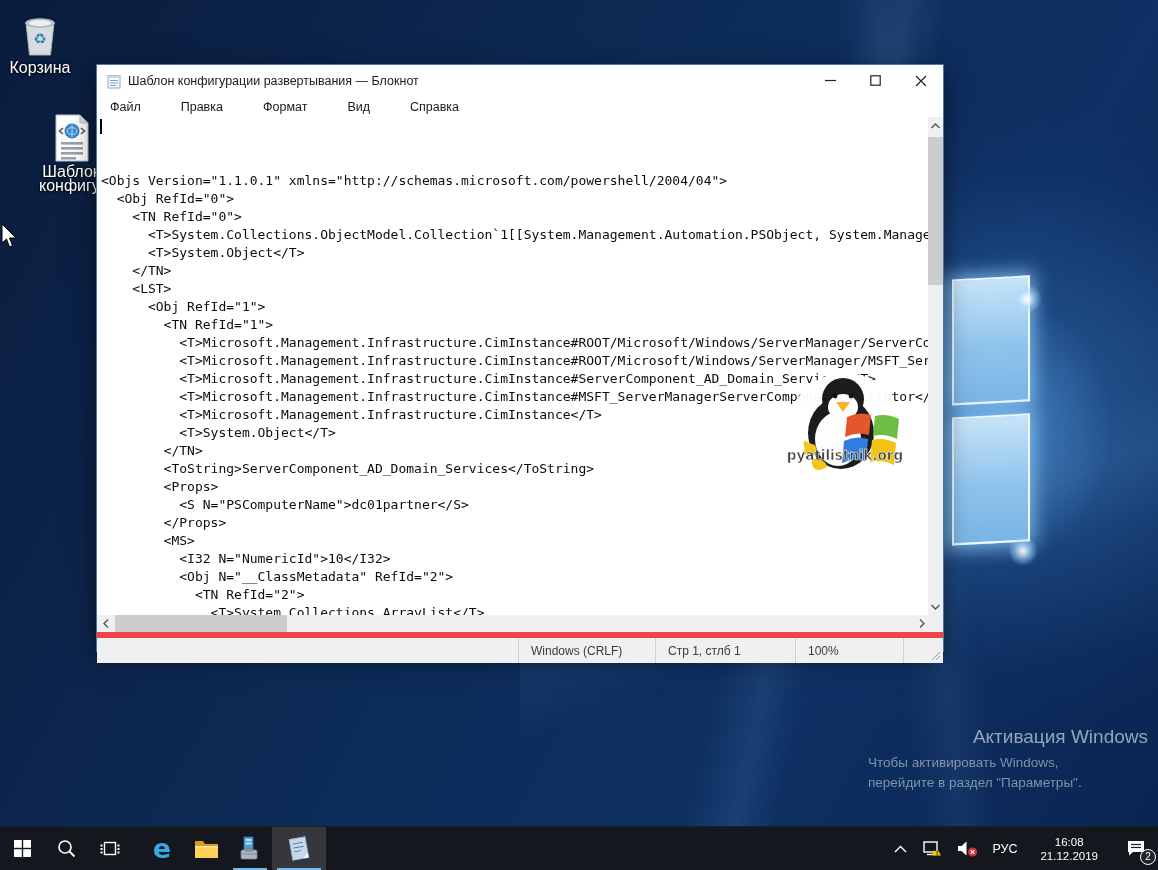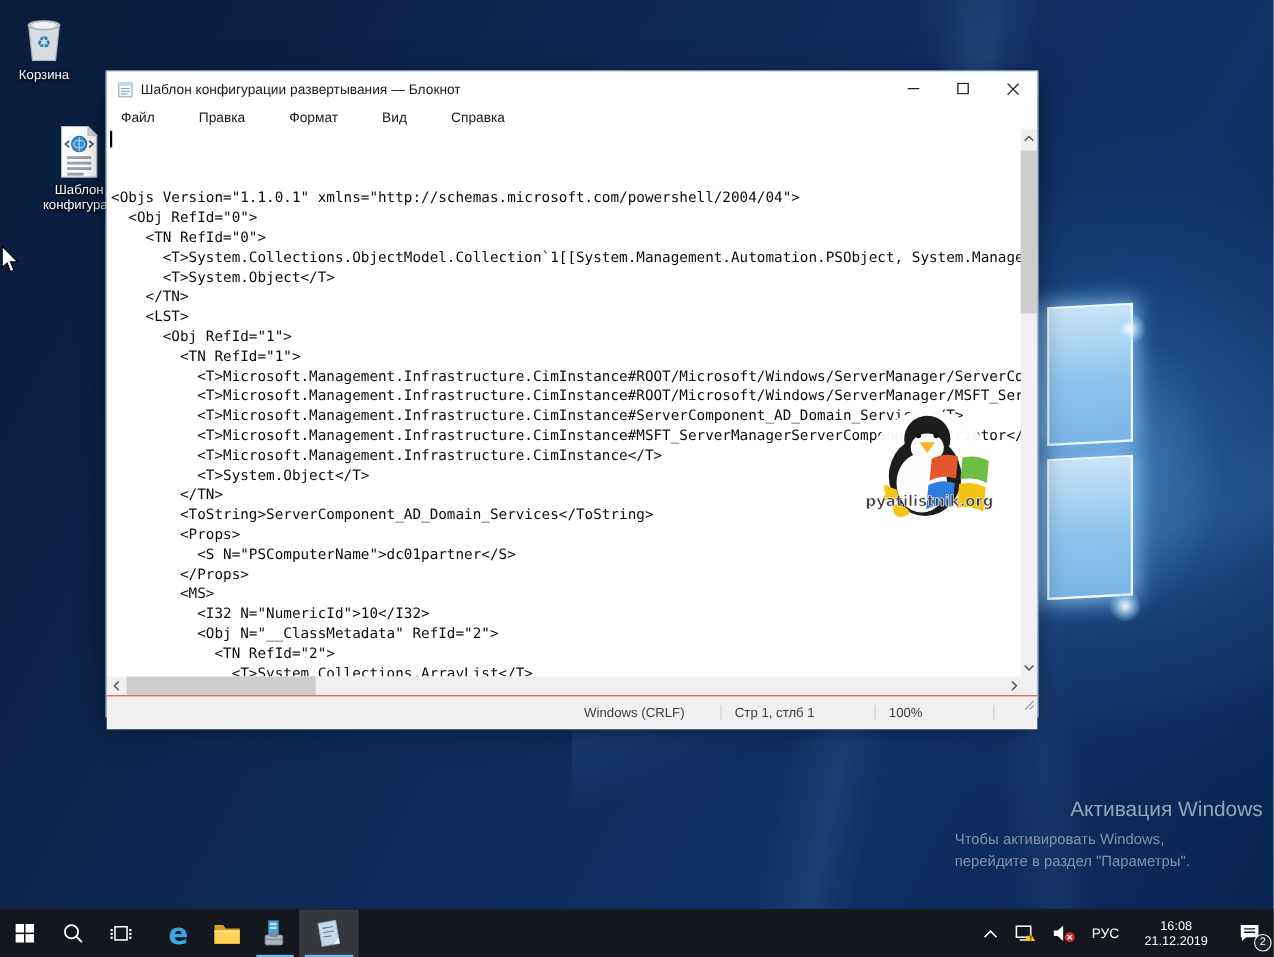--- a/index.html
+++ b/index.html
@@ -24,21 +24,21 @@
     border:2px solid rgba(242,250,255,.95); box-shadow:0 0 18px 4px rgba(150,210,255,.75); }
   .pane.tl { left:0;    top:0;     width:88px; height:126px; }
   .pane.tr { left:100px; top:0;    width:78px; height:126px; }
   .pane.bl { left:0;    top:138px; width:88px; height:128px; }
   .pane.br { left:100px; top:138px; width:78px; height:128px; }
   .spark { position:absolute; width:30px; height:30px; pointer-events:none;
     background:radial-gradient(circle, rgba(255,255,255,.95), rgba(170,220,255,.5) 40%, transparent 70%); }
   
   .desk-icon { position:absolute; width:66px; text-align:center; cursor:default; }
   .desk-icon .glyph { display:block; margin:0 auto 3px; }
-  .desk-icon .lbl { color:#fff; font-size:12px; line-height:14px; text-shadow:0 1px 3px rgba(0,0,0,.95), 0 0 2px rgba(0,0,0,.8); }
+  .desk-icon .lbl { color:#fff; font-size:16px; line-height:14px; text-shadow:0 1px 3px rgba(0,0,0,.95), 0 0 2px rgba(0,0,0,.8); }
   
   .activation { position:absolute; left:868px; top:726px; width:280px; }
   .activation .t1 { font-size:19px; color:rgba(180,195,210,.80);text-align:right; }
   .activation .t2 { font-size:13.5px; color:rgba(165,180,195,.75); margin-top:5px; line-height:20px; }
   
   .notepad { position:absolute; left:96px; top:64px; width:848px; height:588px; background:#fff;
     border:1px solid #50749f; box-shadow:0 8px 24px rgba(0,0,0,.5); }
   .titlebar { position:absolute; left:0; top:0; width:100%; height:31px; background:#fff; display:flex; align-items:center; }
   .titlebar .app-icon { margin:0 6px 0 9px; }
   .titlebar .title { font-size:12.5px; color:#1a1a1a; }
@@ -52,21 +52,21 @@
   .caret { position:absolute; left:3px; top:2px; width:1.5px; height:15px; background:#000; }
   
   .vscroll { position:absolute; right:0; top:52px; width:15px; height:498px; background:#f0f0f0; }
   .vscroll .thumb { position:absolute; left:0; top:20px; width:15px; height:148px; background:#cdcdcd; }
   .sbtn { position:absolute; width:15px; height:17px; display:flex; align-items:center; justify-content:center; }
   .hscroll { position:absolute; left:0; top:550px; width:833px; height:17px; background:#f0f0f0; }
   .hscroll .thumb { position:absolute; left:18px; top:0; width:172px; height:17px; background:#cdcdcd; }
   .corner { position:absolute; right:0; top:550px; width:15px; height:17px; background:#f0f0f0; }
   
   .statusbar { position:absolute; left:0; top:567px; width:100%; height:31px; background:#f0f0f0;
-    border-top:1px solid #ef4444; display:flex; font-size:12px; color:#3c3c3c;align-items:center; }
+    border-top:6px solid #ef4444; display:flex; font-size:12px; color:#3c3c3c; }
   .statusbar .cell { border-right:1px solid #d0d0d0; display:flex; align-items:center; padding-left:12px; }
   .statusbar .spacer { flex:1; border-right:1px solid #d0d0d0; }
   .statusbar .c1 { width:137px; } .statusbar .c2 { width:140px; } .statusbar .c3 { width:108px; }
   .statusbar .gripcell { width:39px; border-right:none; position:relative; }
   .grip { position:absolute; right:2px; bottom:2px; }
   
   .pyati { position:absolute; left:787px; top:371px; width:118px; height:112px; z-index:12; }
   
   .taskbar { position:absolute; left:0; bottom:0; width:1158px; height:44px; background:#14171e;
     display:flex; align-items:stretch; z-index:30; border-top:1px solid rgba(255,255,255,.04); }

